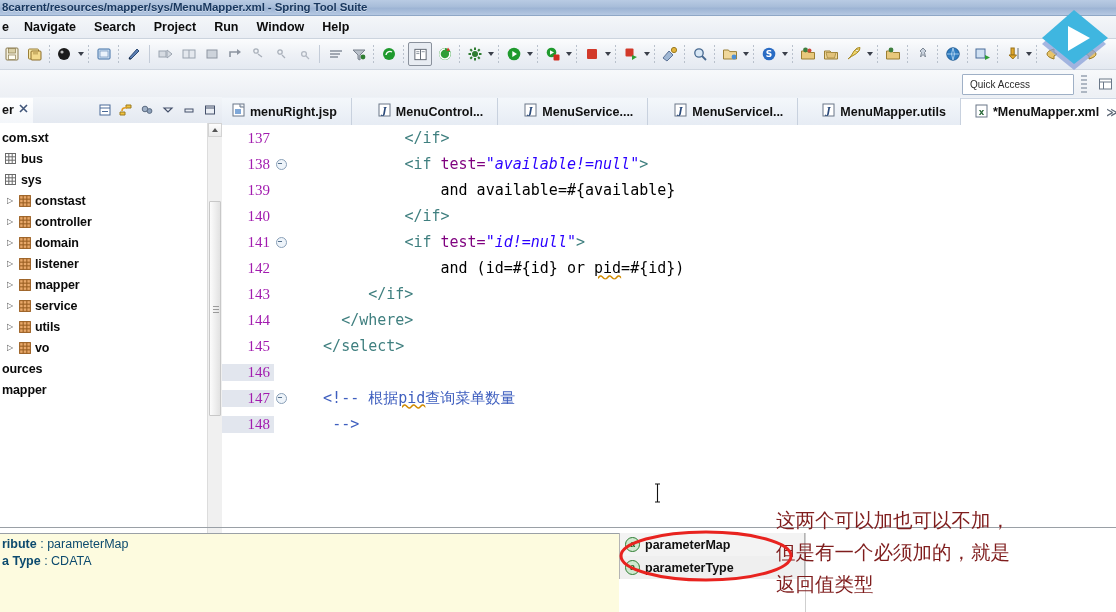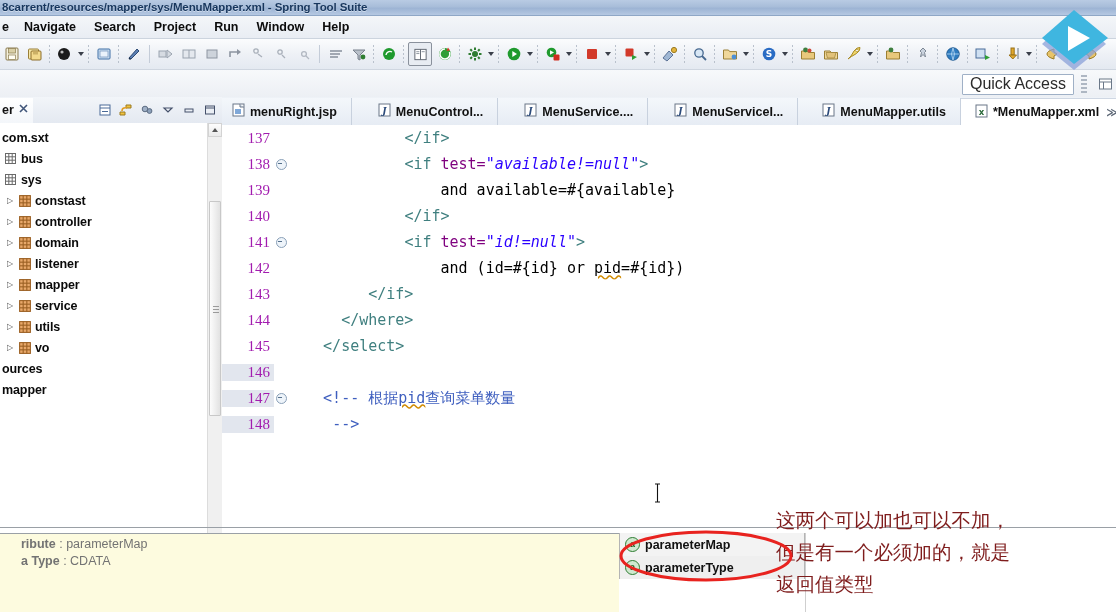--- a/index.html
+++ b/index.html
@@ -73,21 +73,21 @@
   .qarow{
     height:28px;width:100%;
     background:linear-gradient(to bottom,#f7f9fb 0%,#eceff4 100%);
     border-bottom:1px solid #cfd6e0;
     display:flex;align-items:center;justify-content:flex-end;
     padding-right:2px;gap:4px;position:relative;
   }
   .quick-access{
     min-width:96px;height:19px;border:1px solid #9fb0c6;background:#fff;
     border-radius:1px;display:flex;align-items:center;
-    padding:0 7px;font-size:16px;color:#2b2b2b;
+    padding:0 7px;font-size:10px;color:#2b2b2b;
   }
   .qadots{
     width:6px;height:18px;
     background:repeating-linear-gradient(to bottom,#aeb7c3 0 2px,transparent 2px 4px);
     margin:0 3px;
   }
   .persp-btn{
     width:22px;height:20px;display:flex;align-items:center;justify-content:center;
   }
 
@@ -232,21 +232,21 @@
     position:absolute;left:653px;top:386px;width:9px;height:20px;z-index:25;
   }
 
   
   .docpanel{
     position:absolute;left:0;top:436px;width:619px;bottom:0;
     background:#fdfbdf;border-top:1px solid #9aa0a6;
     z-index:30;overflow:hidden;
   }
   .docline{
-    font-size:12.5px;color:#737373;padding-left:21px;white-space:nowrap;
+    font-size:12.5px;color:#0c4a6e;padding-left:2px;white-space:nowrap;
   }
   .docline b{font-weight:700;}
   .doc-sash{
     position:absolute;left:0;top:-7px;height:7px;width:619px;
     background:linear-gradient(to bottom,#eef1f5,#e2e6ec);
   }
 
   
   .assist{
     position:absolute;left:619px;top:436px;width:186px;height:46px;

